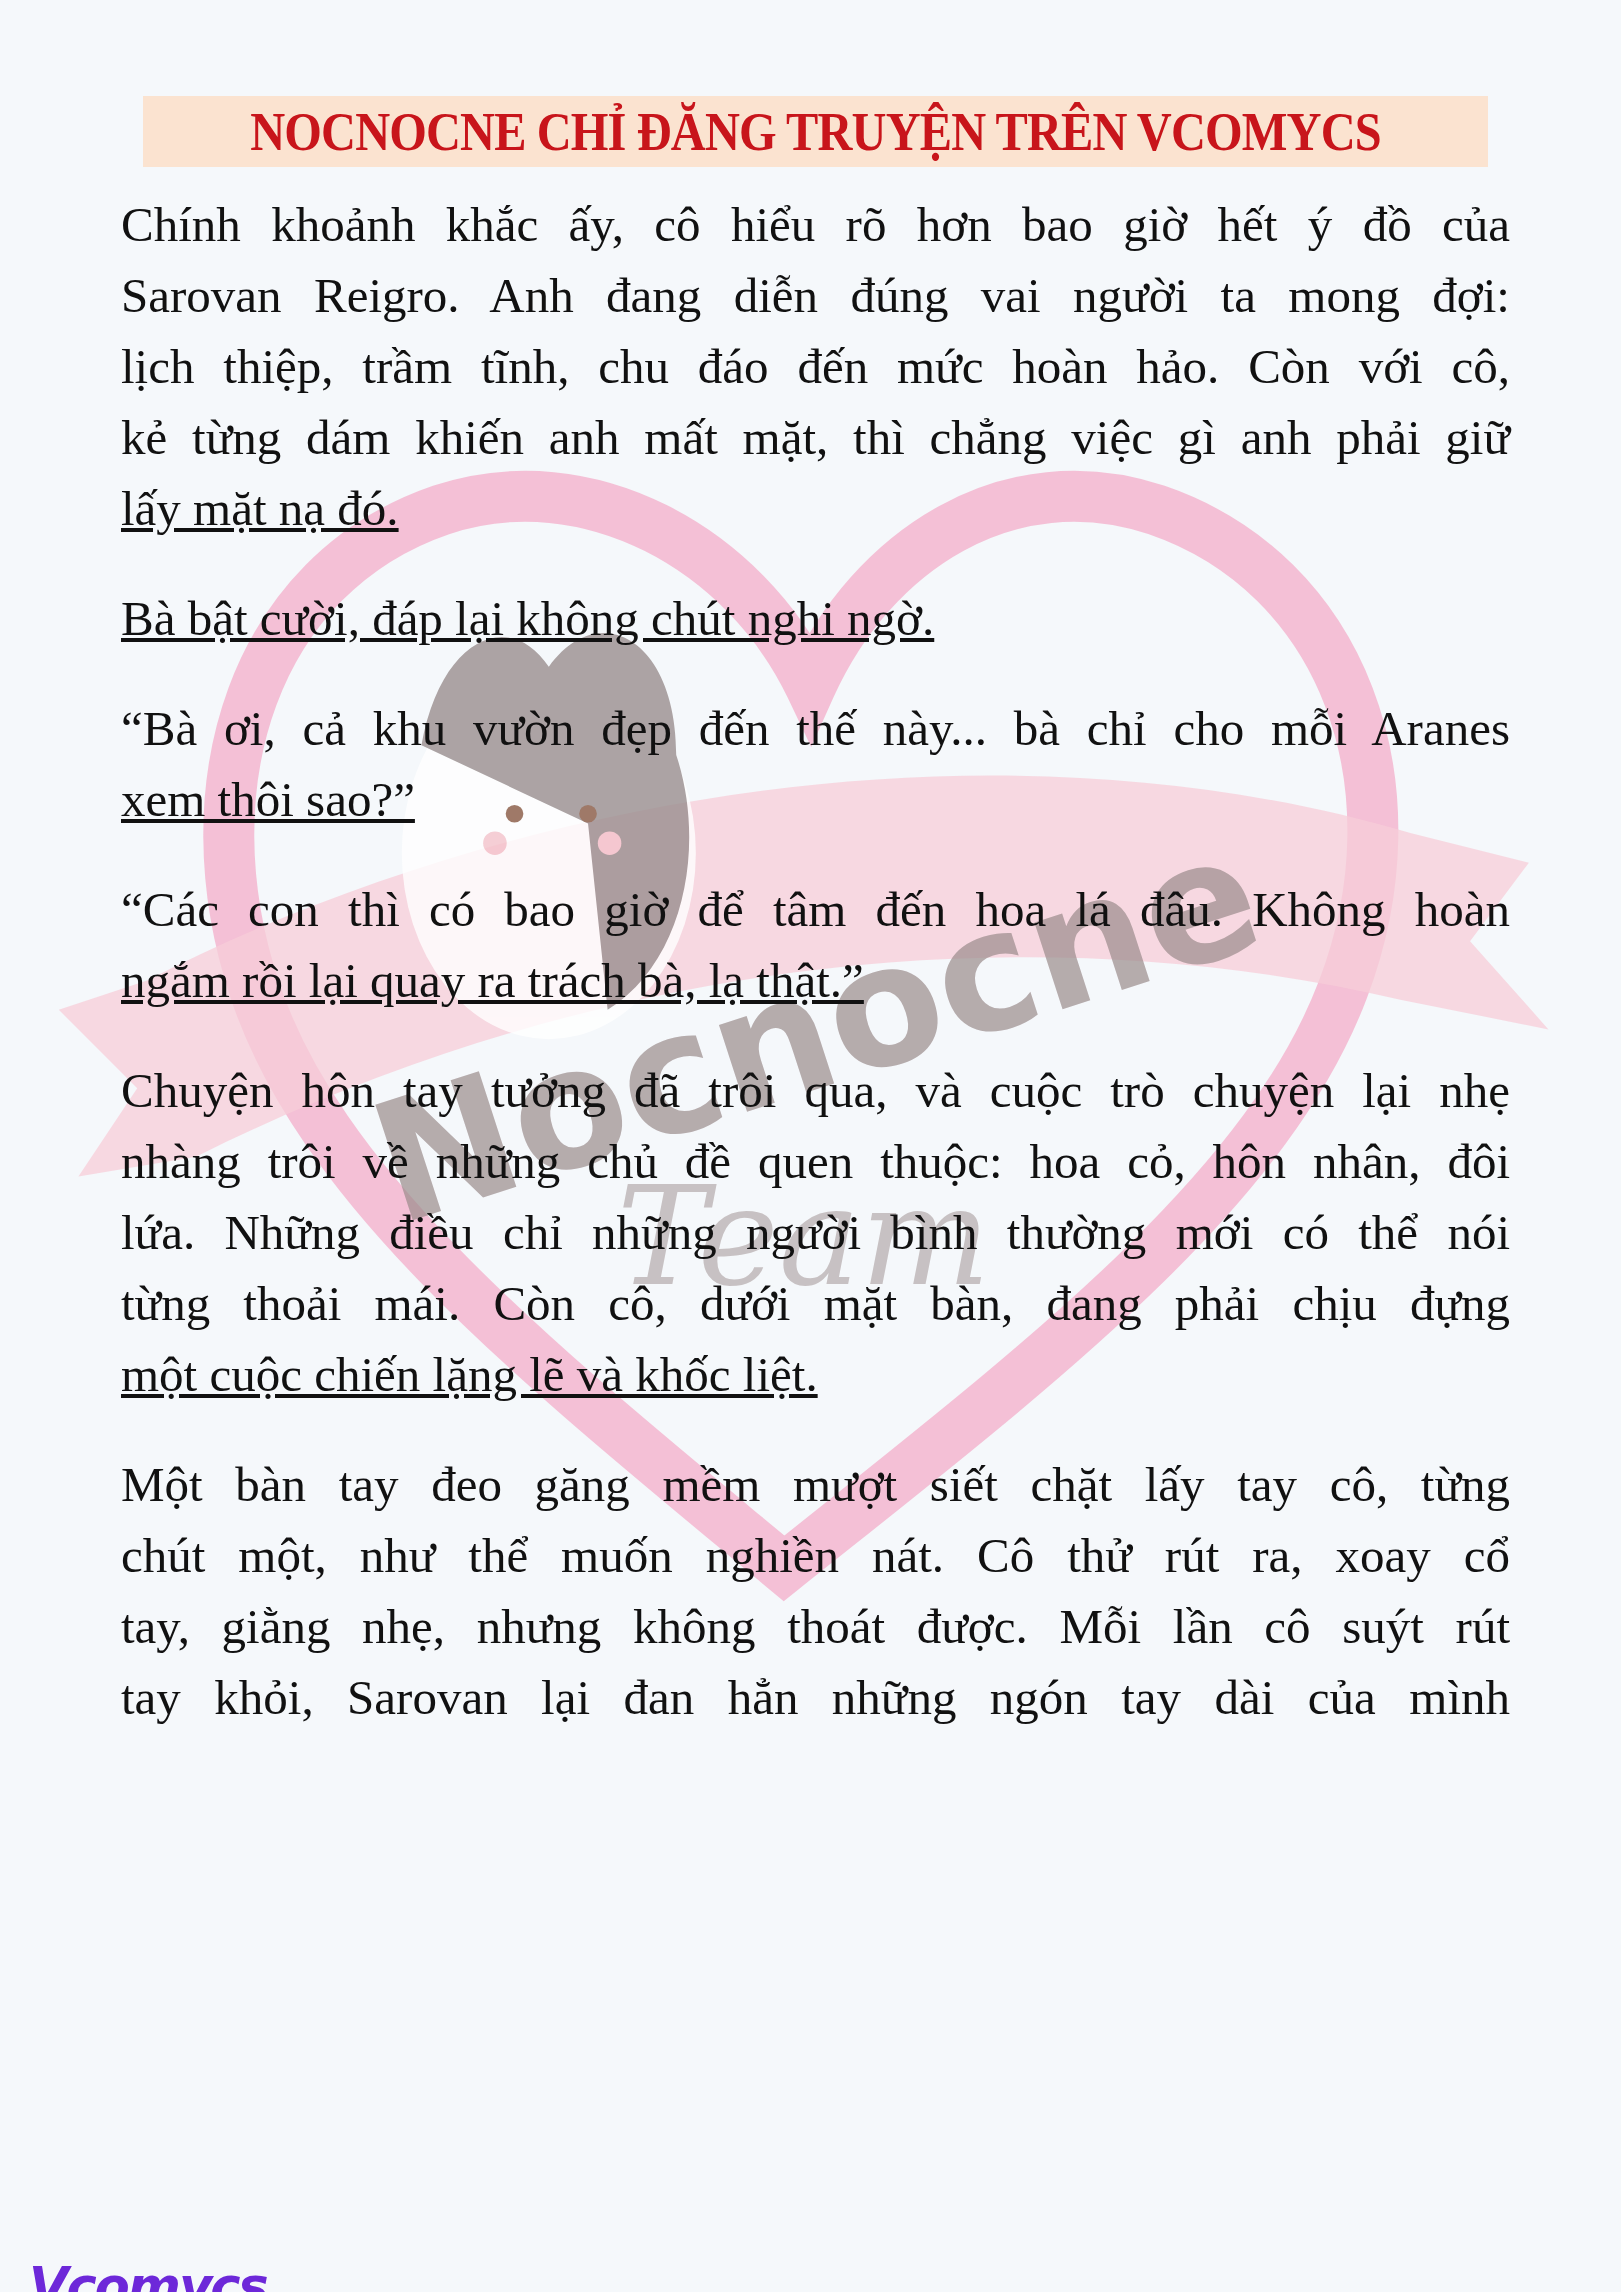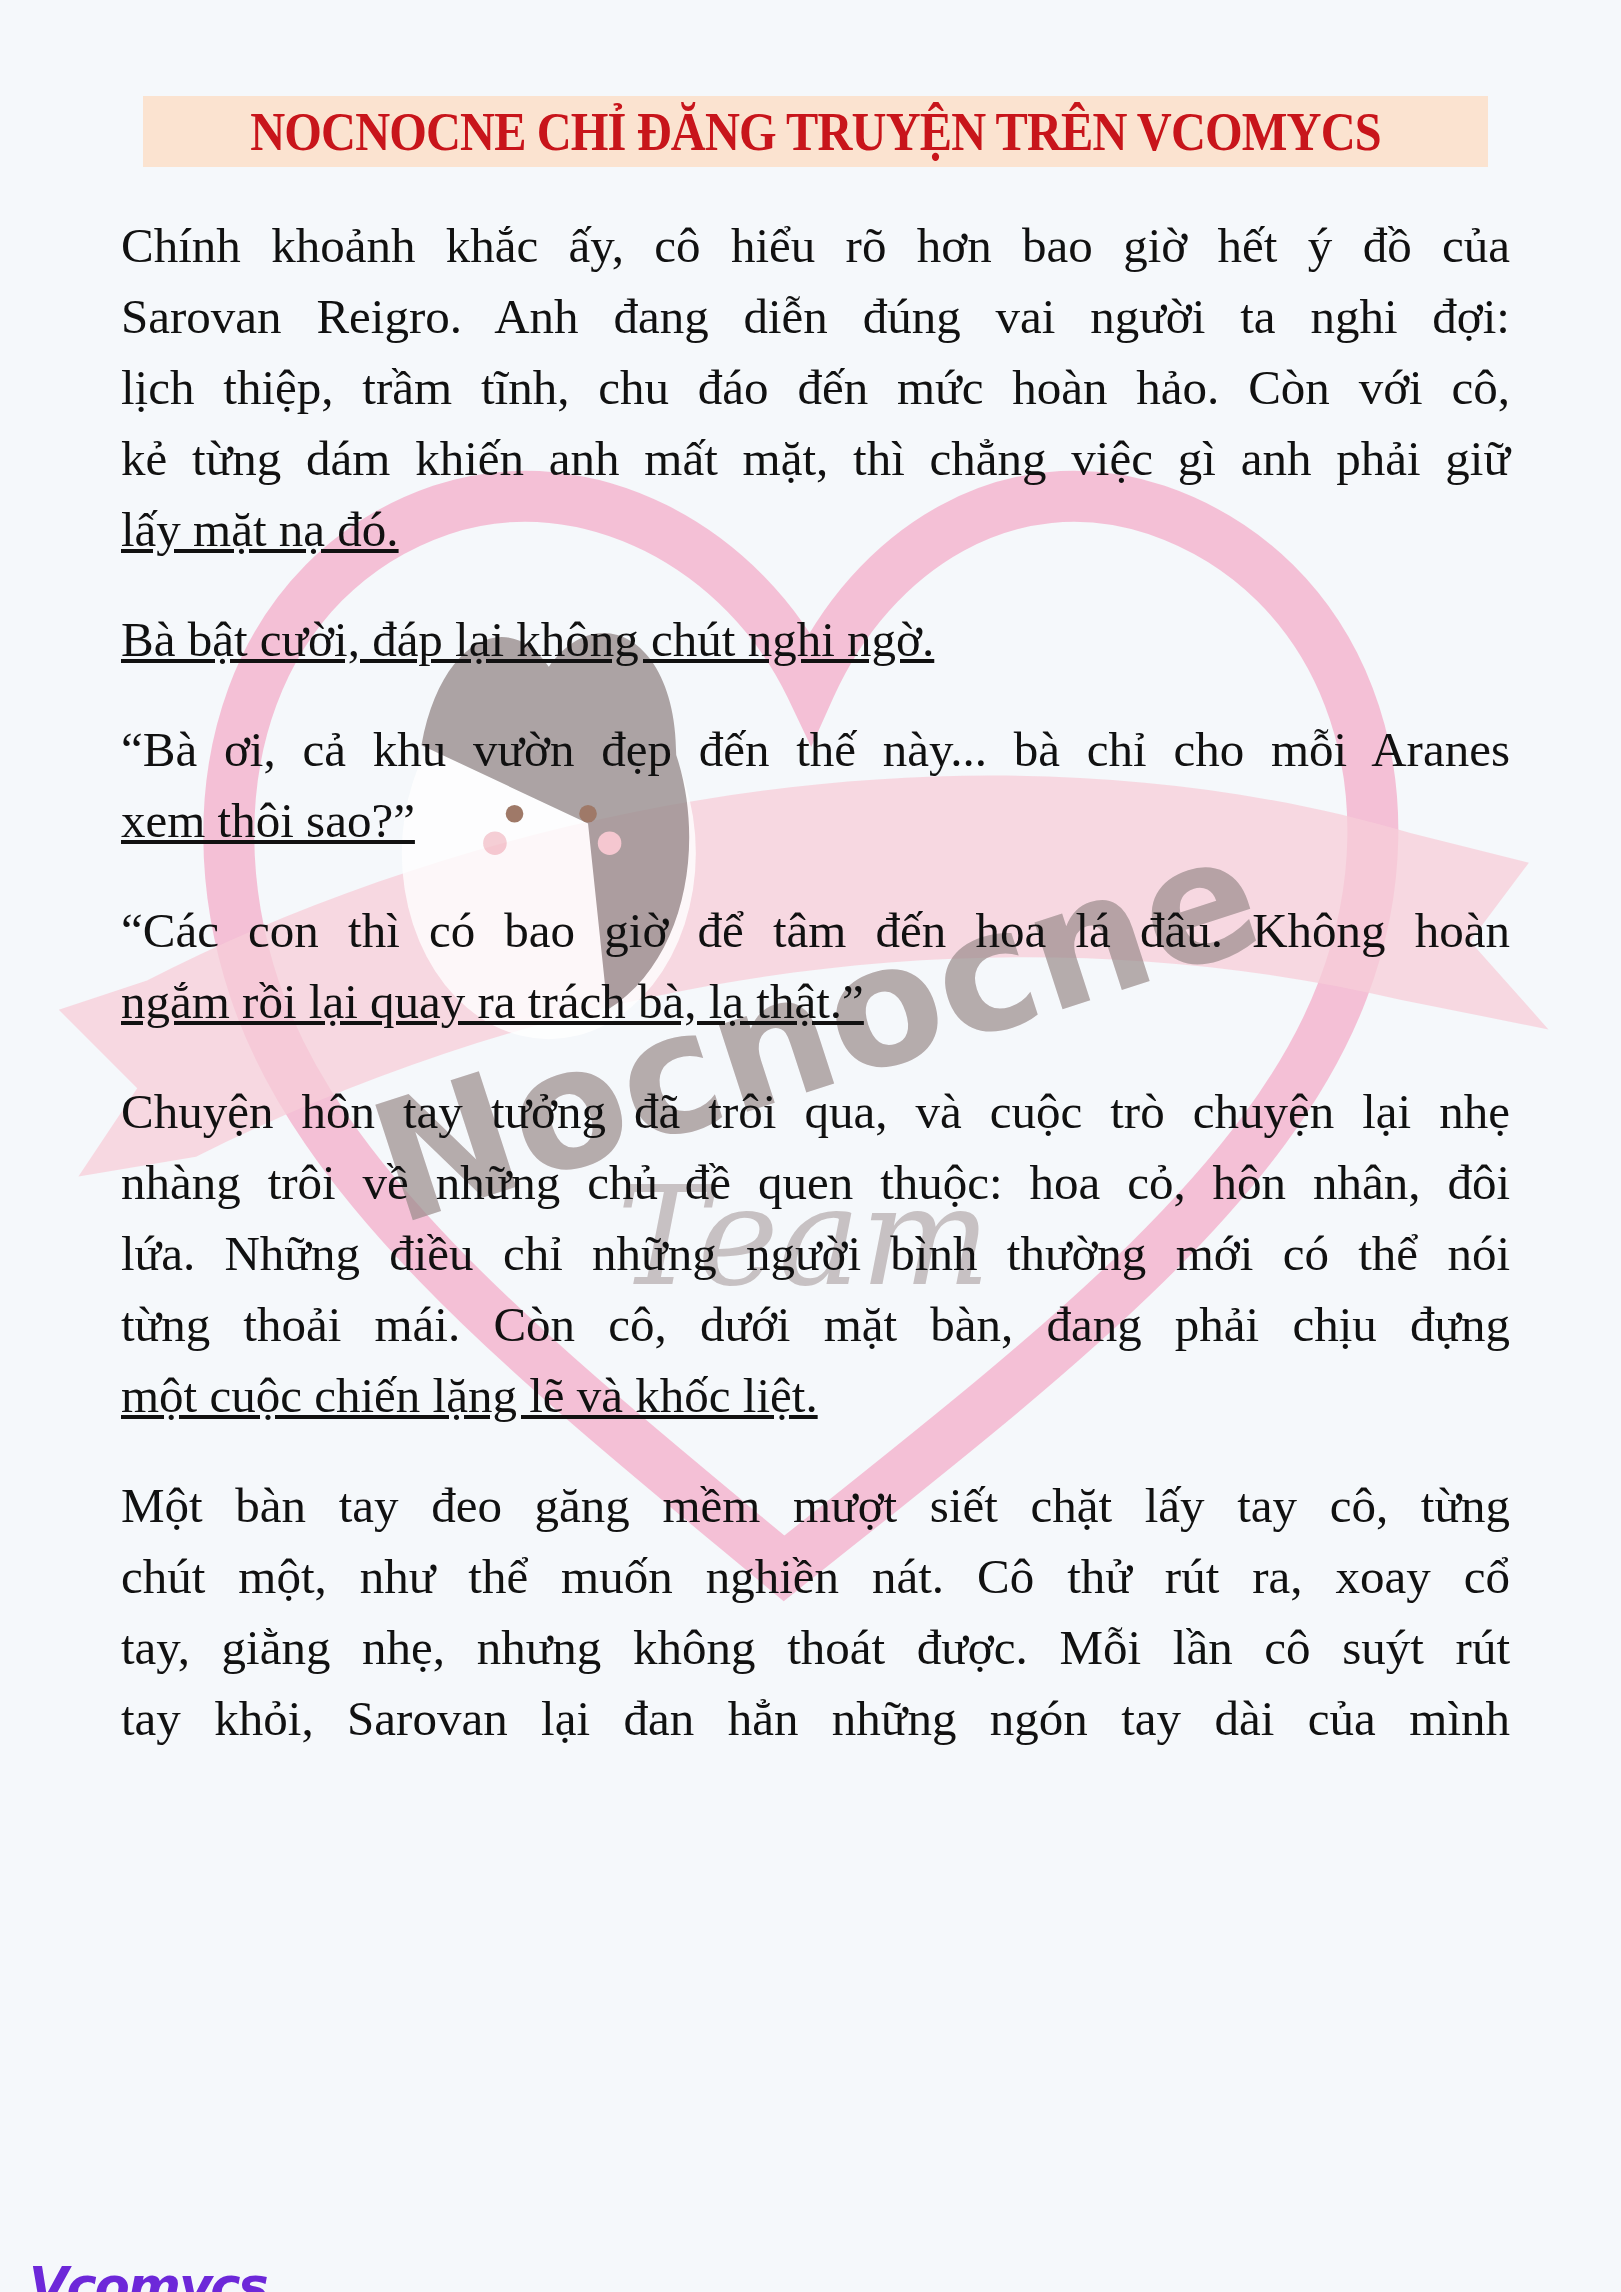--- a/index.html
+++ b/index.html
@@ -14,21 +14,21 @@
     background: #fbe3d0; z-index: 2;
   }
   .header-title {
     position: absolute; left: 143px; top: 96px; width: 1345px; height: 71px;
     display: flex; align-items: center; justify-content: center;
     color: #c8151b; font-weight: bold; font-size: 55px; letter-spacing: -1px;
     transform: scaleX(0.88); transform-origin: center;
     white-space: nowrap; z-index: 3;
   }
   .content {
-    position: absolute; left: 121px; top: 210px; width: 1389px; z-index: 3;
+    position: absolute; left: 121px; top: 189px; width: 1389px; z-index: 3;
     color: #111; font-size: 49px; line-height: 71px;
   }
   .para { margin: 0 0 39px 0; text-align: justify; }
   .line { display: block; text-align: justify; text-align-last: justify; white-space: nowrap; }
   .line.last { text-align-last: left; text-decoration: underline; }
   .logo {
     position: absolute; left: 29px; top: 2225px; z-index: 3;
     font-family: "DejaVu Sans", sans-serif; font-weight: bold; font-style: italic;
     font-size: 51px; letter-spacing: -2px;
     color: #6d28d9;
@@ -55,21 +55,21 @@
   <text x="820" y="1110" font-family="DejaVu Sans, sans-serif" font-weight="bold" font-size="170" fill="#9b8c8c" opacity="0.7" transform="rotate(-18 820 1010)" text-anchor="middle">Nocnocne</text>
   <text x="820" y="1310" font-family="DejaVu Serif, serif" font-style="italic" font-size="140" fill="#9b8c8c" opacity="0.5" text-anchor="middle">Team</text>
 </svg>
 
 <div class="header-band"></div>
 <div class="header-title">NOCNOCNE CHỈ ĐĂNG TRUYỆN TRÊN VCOMYCS</div>
 
 <div class="content">
   <p class="para">
     <span class="line">Chính khoảnh khắc ấy, cô hiểu rõ hơn bao giờ hết ý đồ của</span>
-    <span class="line">Sarovan Reigro. Anh đang diễn đúng vai người ta nghi đợi:</span>
+    <span class="line">Sarovan Reigro. Anh đang diễn đúng vai người ta mong đợi:</span>
     <span class="line">lịch thiệp, trầm tĩnh, chu đáo đến mức hoàn hảo. Còn với cô,</span>
     <span class="line">kẻ từng dám khiến anh mất mặt, thì chẳng việc gì anh phải giữ</span>
     <span class="line last">lấy mặt nạ đó.</span>
   </p>
   <p class="para">
     <span class="line last">Bà bật cười, đáp lại không chút nghi ngờ.</span>
   </p>
   <p class="para">
     <span class="line">“Bà ơi, cả khu vườn đẹp đến thế này... bà chỉ cho mỗi Aranes</span>
     <span class="line last">xem thôi sao?”</span>

